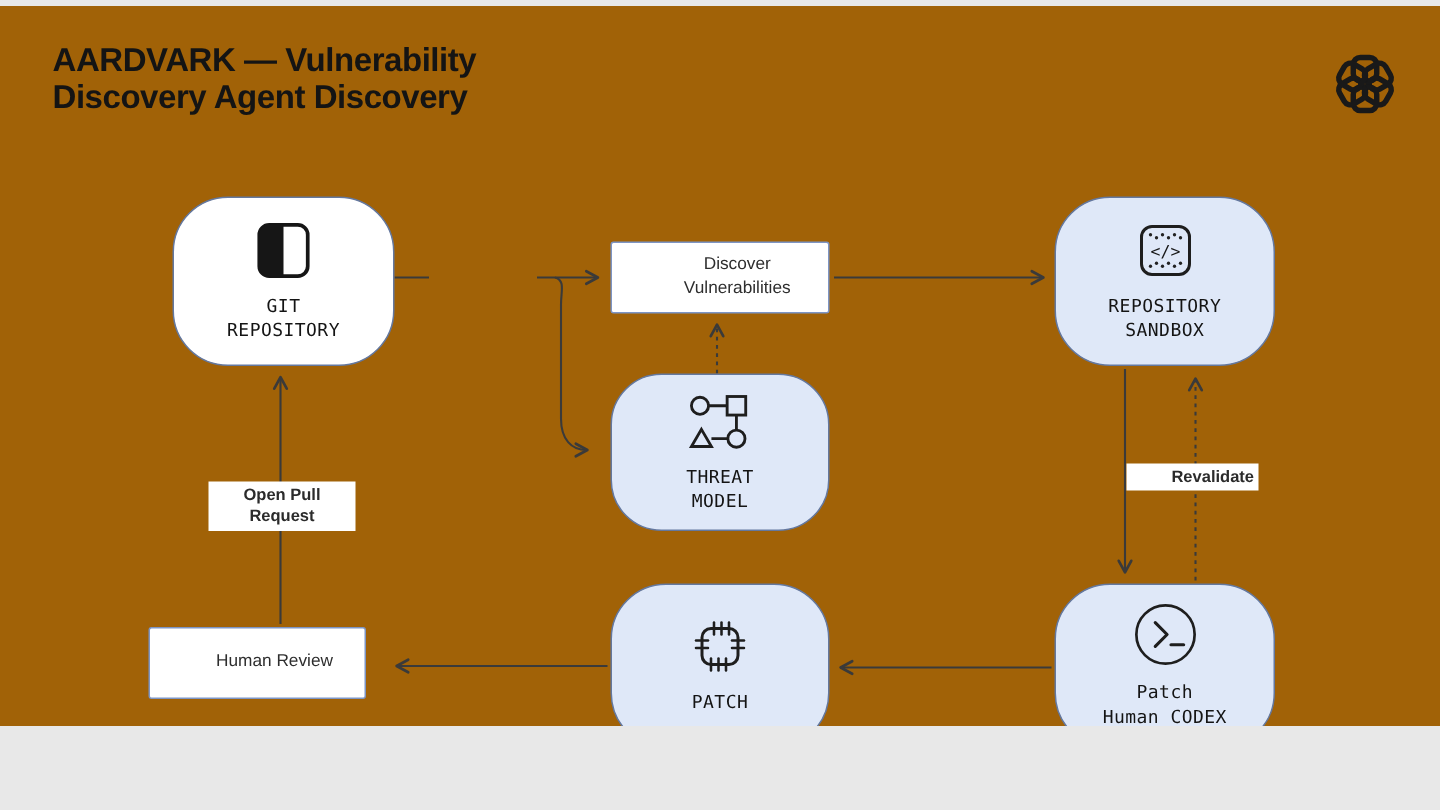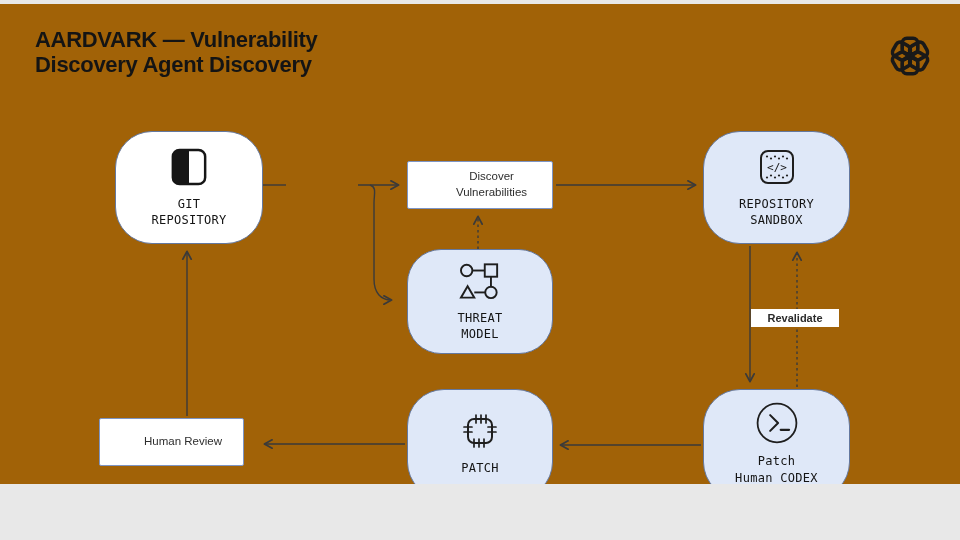--- a/index.html
+++ b/index.html
@@ -47,21 +47,21 @@
   #node-git        { left:115px; top:127px; width:148px; height:113px; }
   #node-discover   { left:407px; top:157px; width:146px; height:48px;  }
   #node-threat     { left:407px; top:245px; width:146px; height:105px; border-radius:34px; }
   #node-validation { left:703px; top:127px; width:147px; height:113px; }
   #node-codex      { left:703px; top:385px; width:147px; height:110px; }
   #node-patch      { left:407px; top:385px; width:146px; height:110px; }
   #node-human      { left:99px; top:414px; width:145px; height:48px;  }
 
   
   #label-scan       { left:286px; top:165px; width:72px;  }
-  #label-revalidate { left:751px; top:305px; width:88px;  }
+  #label-revalidate { left:751px; top:305px; width:88px;text-align:right;  }
   #label-opr        { left:139px; top:317px; width:98px;  }
 </style>
 </head>
 <body>
 
 <div class="canvas">
 
   <h1 class="title">
     <span>AARDVARK — Vulnerability</span>
     <span>Discovery Agent Discovery</span>
@@ -198,14 +198,18 @@
 
   <div class="node rect" id="node-human">
     <div class="sans-label">
       <span>Human Review</span>
     </div>
   </div>
 
   <div class="edge-label" id="label-revalidate">
     <span>Revalidate</span>
   </div>
+  <div class="edge-label" id="label-opr">
+    <span>Open Pull</span>
+    <span>Request</span>
+  </div>
 
 </div>
 
 </body></html>

